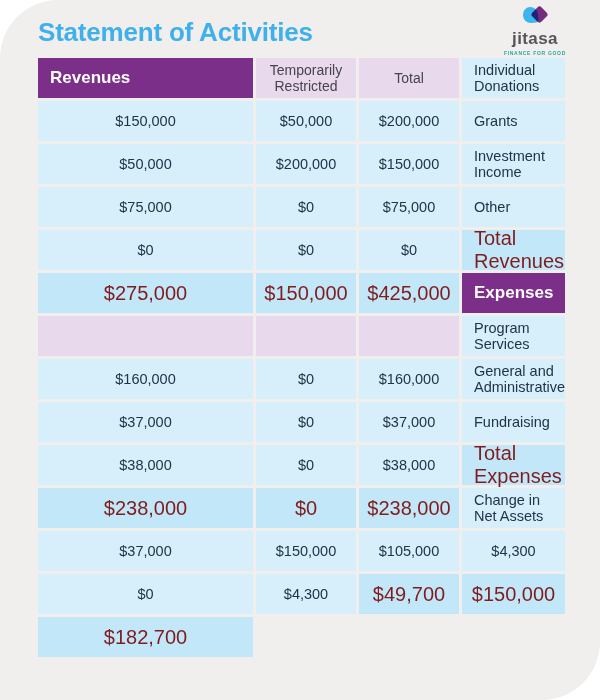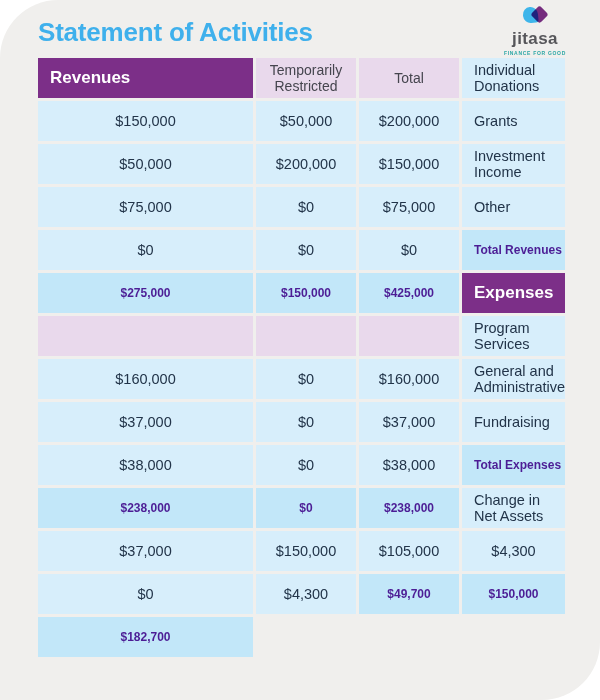--- a/index.html
+++ b/index.html
@@ -68,21 +68,21 @@
   .cell.section.value {
     background:var(--header-pink, #e9d9ec);
     color:#45454e; font-size:14px; line-height:1.15;
   }
   .cell.data {
     background:var(--row-blue, #d7eefb);
     color:#223449; font-size:14.5px;
   }
   .cell.total {
     background:var(--total-blue, #c2e7f9);
-    color:#4c1d95; font-weight:700; font-size:12px;
+    color:#7f1d1d; font-weight:400; font-size:20px;
   }
 </style>
 </head>
 <body>
 
 <div class="card"></div>
 
 <div class="page-title">Statement of Activities</div>
 
 <div class="logo">

